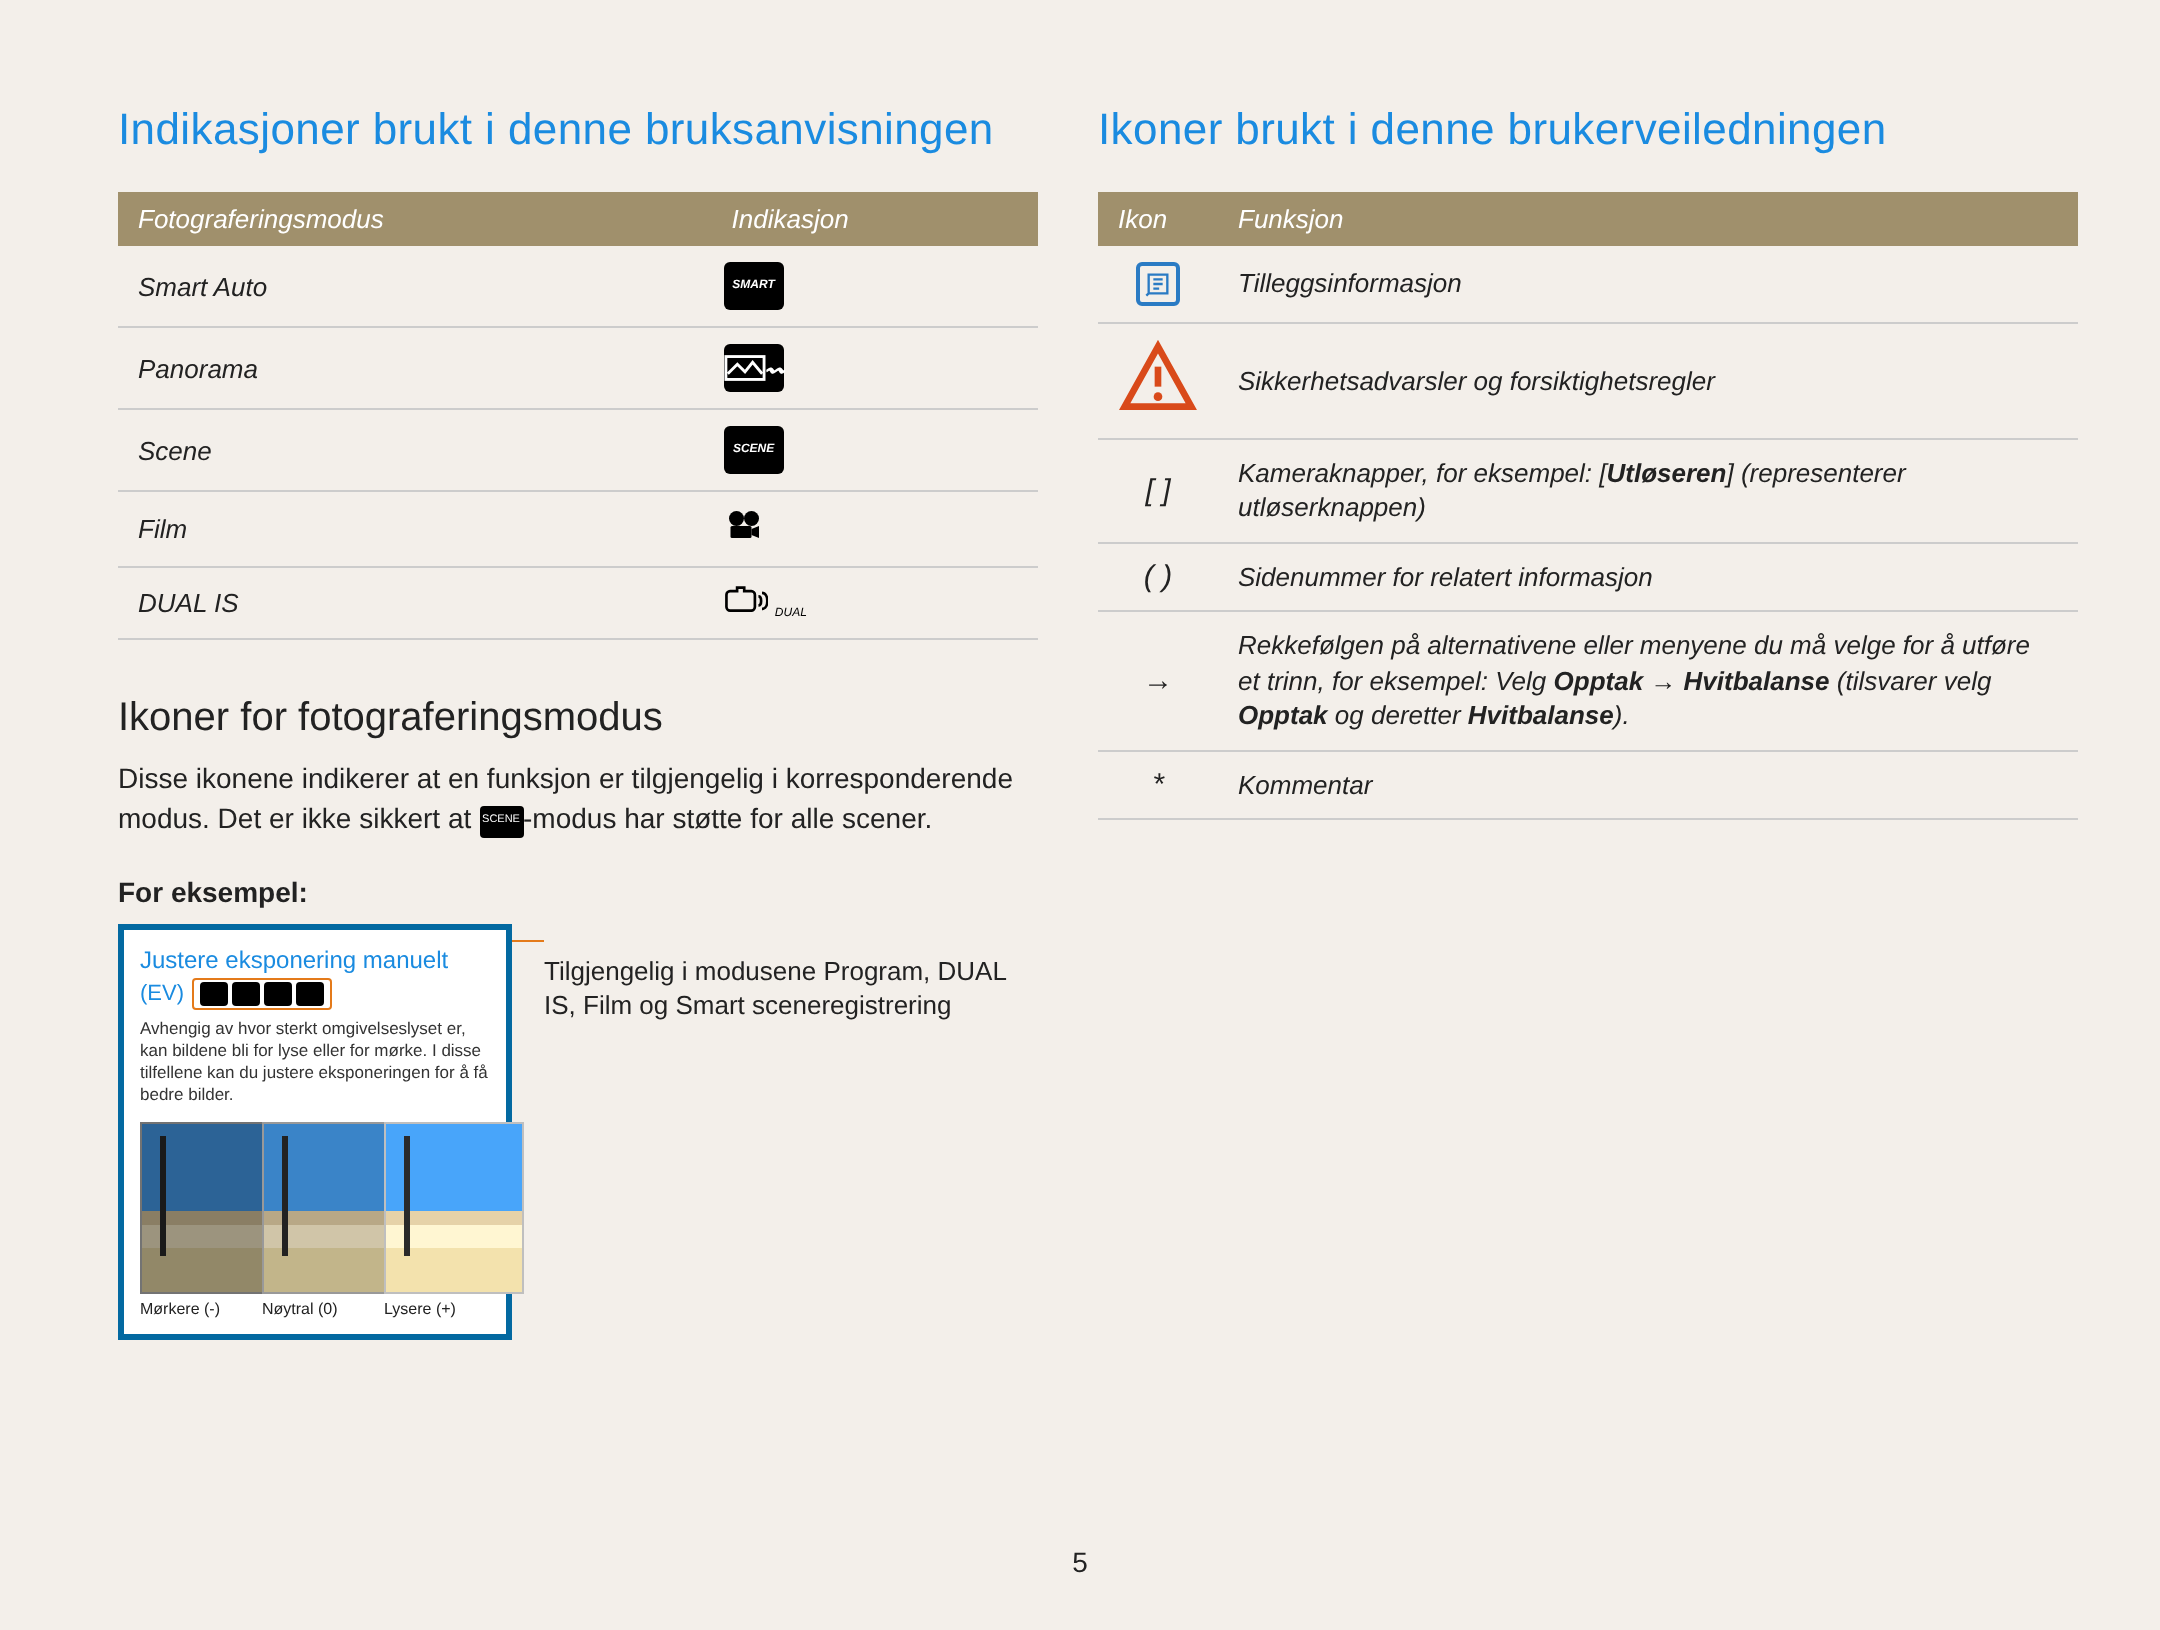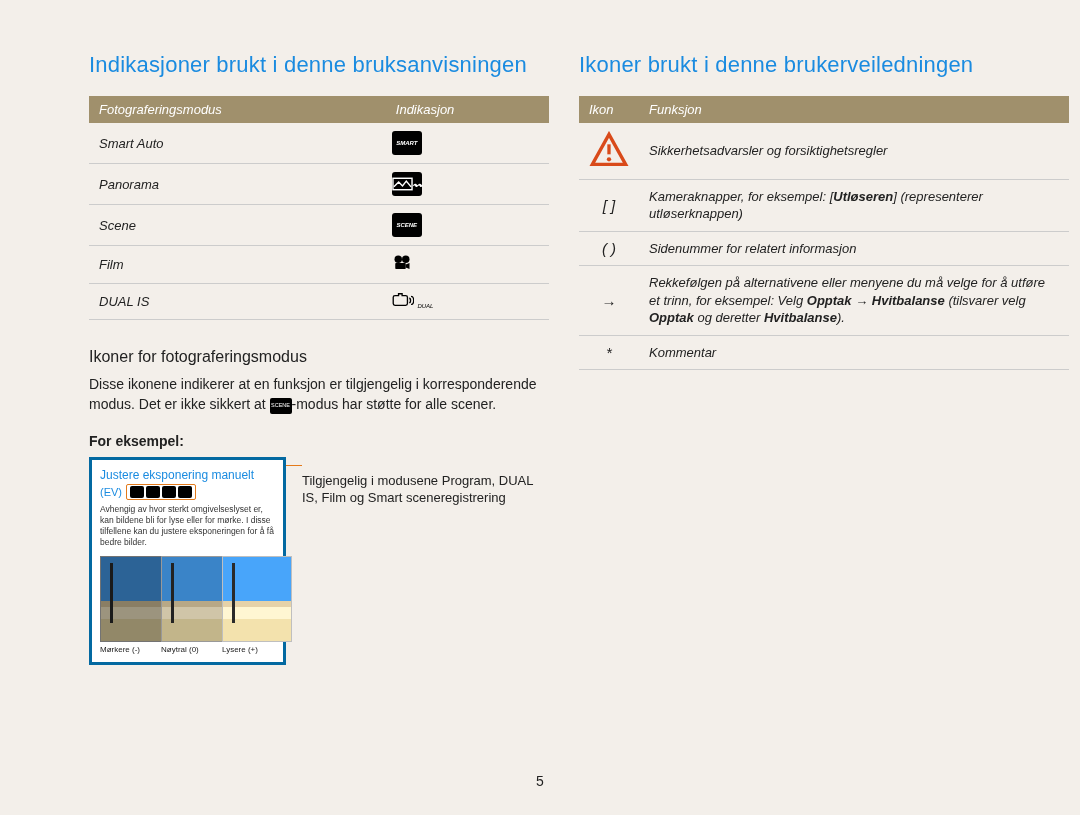--- a/index.html
+++ b/index.html
@@ -7,21 +7,21 @@
     font-family: Arial, Helvetica, sans-serif;
     background: #f3efea;
     width: 1080px;
     height: 815px;
     position: relative;
     color: #222;
   }
   .page {
     display: flex;
     gap: 30px;
-    padding: 52px 45px 0 89px;
+    padding: 52px 45px 0 59px;
   }
   .col { flex: 1; }
   .left { flex: 0 0 460px; }
   .right { flex: 0 0 490px; }
 
   h1 {
     color: #1a8be0;
     font-size: 22px;
     font-weight: 400;
     margin-bottom: 18px;
@@ -58,21 +58,21 @@
   .icon-program { position: relative; }
   .icon-program::after { content:"P"; position:absolute; right:2px; bottom:0; font-size:9px; }
   .icon-pano::after { content:"〰"; }
   .icon-scene::after { content:"SCENE"; font-size:6px; }
   .icon-film svg { width:20px; height:18px; fill:#000; }
   .icon-film { color:#000; background:none; width:30px; }
   .icon-dual { background:none; color:#000; flex-direction:column; }
   .icon-dual svg { width:22px; height:16px; fill:#000; }
   .icon-dual span { font-size:6px; color:#000; }
 
-  h2 { font-size: 16px; font-weight: 400; margin-bottom: 8px; }
+  h2 { font-size: 20px; font-weight: 400; margin-bottom: 8px; }
   .intro { font-size: 14px; line-height: 1.45; margin-bottom: 18px; }
   .intro .scene-inline {
     display: inline-flex; width:22px; height:16px; background:#000;
     color:#fff; font-size:5.5px; align-items:center; justify-content:center;
     border-radius:2px; vertical-align: middle;
   }
   .for-ex { font-size: 14px; font-weight: bold; margin-bottom: 8px; }
 
   .example-row { display: flex; gap: 16px; }
   .example-box {
@@ -239,20 +239,31 @@
     <h1>Ikoner brukt i denne brukerveiledningen</h1>
 
     <table class="tbl">
       <tbody>
           <tr>
         <th>Ikon</th>
         <th>Funksjon</th>
       </tr>
       <tr>
         <td>
+          <span class="icon-info">
+            <svg viewBox="0 0 24 24">
+                  <path d="M4 4 L20 4 L20 20 L4 20 Z M4 20 L2 22" fill="none" stroke="#2a7bc4" stroke-width="2"></path>
+                  <path d="M8 8 L16 8 M8 12 L16 12 M8 16 L13 16" stroke="#2a7bc4" stroke-width="2"></path>
+                </svg>
+          </span>
+        </td>
+        <td class="desc">Tilleggsinformasjon</td>
+      </tr>
+      <tr>
+        <td>
           <span>
             <svg viewBox="0 0 24 22">
                   <path d="M12 2 L22 20 L2 20 Z" fill="none" stroke="#d94a1a" stroke-width="2"></path>
                   <line x1="12" y1="8" x2="12" y2="14" stroke="#d94a1a" stroke-width="2"></line>
                   <circle cx="12" cy="17" r="1.3" fill="#d94a1a"></circle>
                 </svg>
           </span>
         </td>
         <td class="desc">Sikkerhetsadvarsler og forsiktighetsregler</td>
       </tr>

